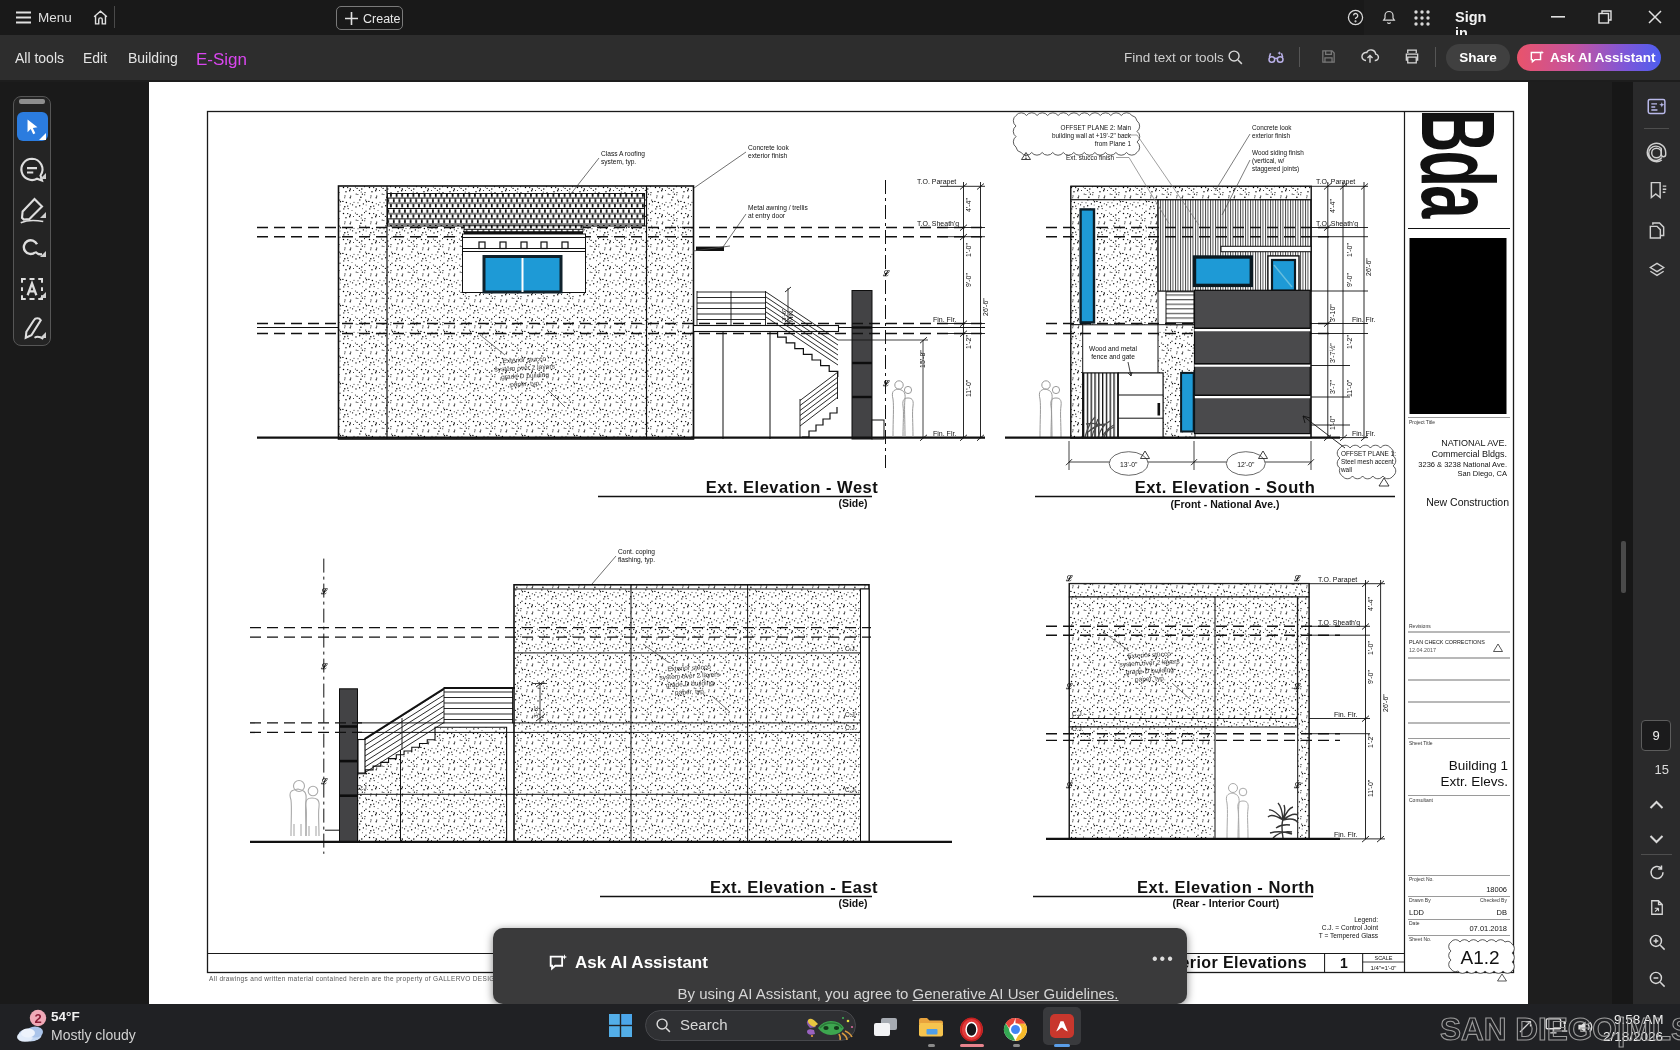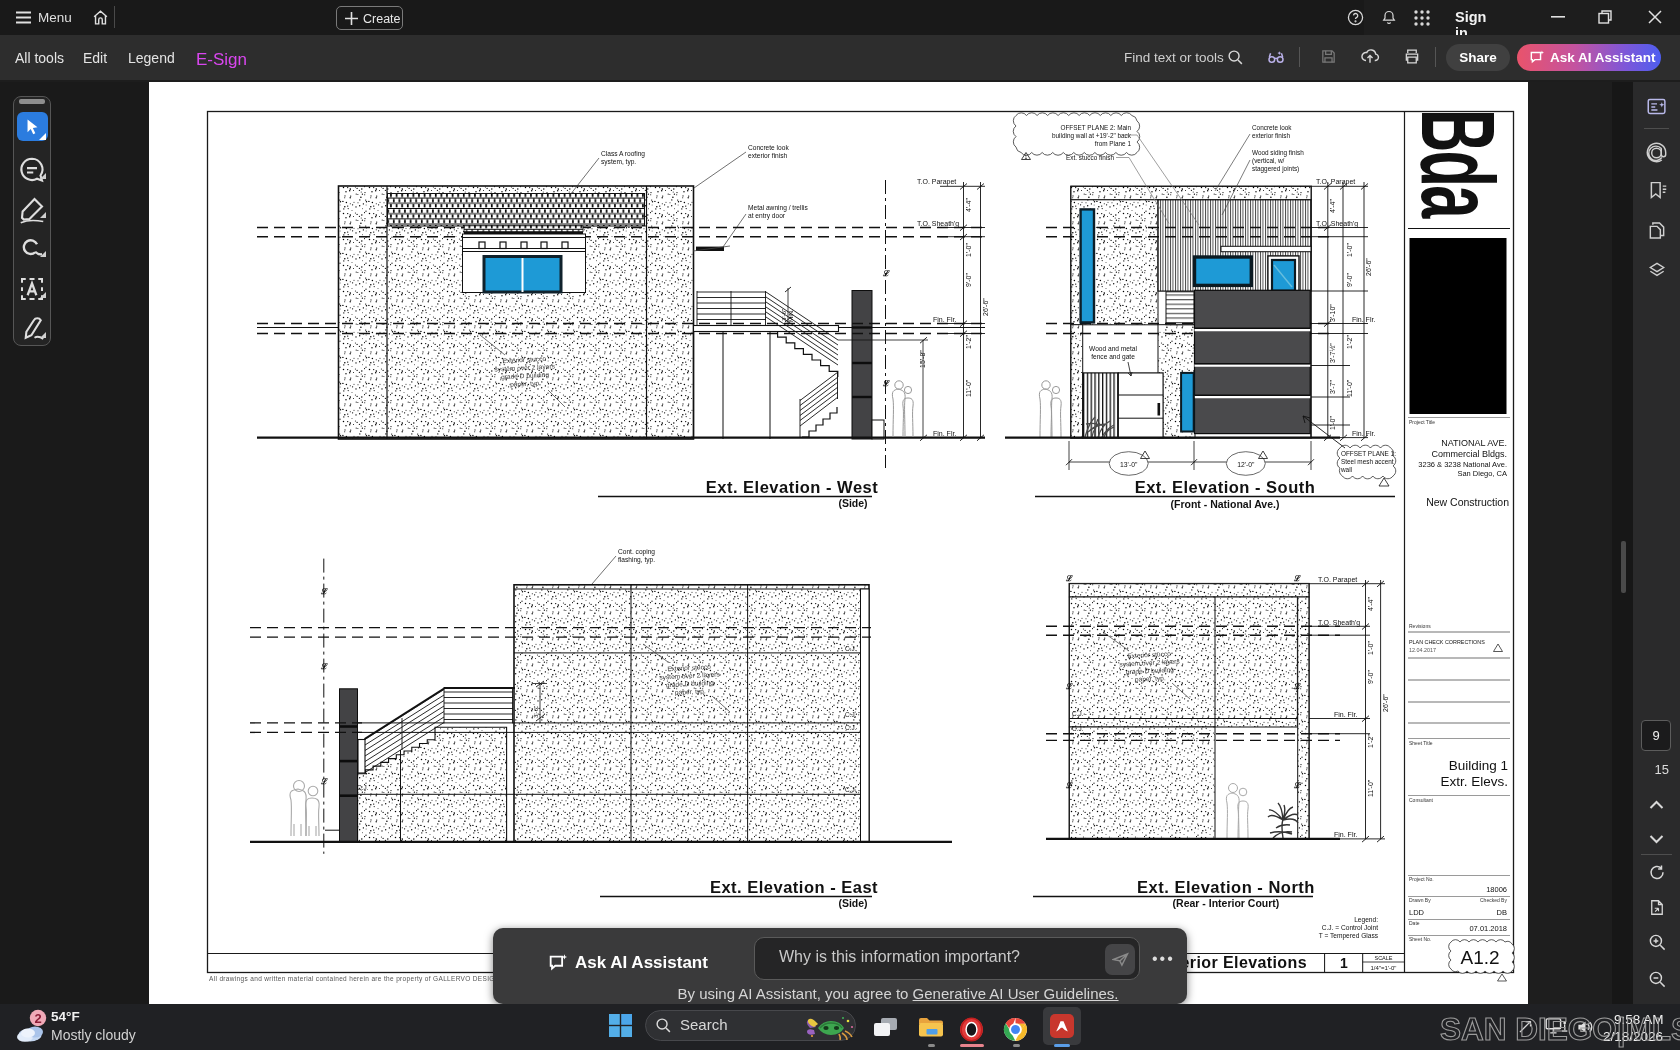--- a/index.html
+++ b/index.html
@@ -73,21 +73,21 @@
       <path d="M4 3.5 V1 H13 V10 H10.5"></path>
     </svg>
   <svg class="abs" style="left:1648px;top:10px" width="14" height="14">
       <path d="M1 1 L13 13 M13 1 L1 13" stroke="#e0e0e0" stroke-width="1.5"></path>
     </svg>
 </div>
 
 <div id="toolbar">
   <div class="abs" style="left:15px;top:15px;font-size:14px;color:#e4e4e4">All tools</div>
   <div class="abs" style="left:83px;top:15px;font-size:14px;color:#e4e4e4">Edit</div>
-  <div class="abs" style="left:128px;top:15px;font-size:14px;color:#e4e4e4">Legend</div>
+  <div class="abs" style="left:128px;top:15px;font-size:14px;color:#e4e4e4">Building</div>
   <div class="abs" style="left:196px;top:15px;font-size:17px;color:#d946ef">E-Sign</div>
   <div class="abs" style="left:1124px;top:15px;font-size:13.5px;color:#cfcfcf">Find text or tools</div>
   <svg class="abs" style="left:1227px;top:14px" width="17" height="17" viewBox="0 0 24 24" fill="none" stroke="#d8d8d8" stroke-width="2">
       <circle cx="10" cy="10" r="7"></circle>
       <path d="M15.5 15.5 L21 21"></path>
     </svg>
   <svg class="abs" style="left:1266px;top:12px" width="20" height="20" viewBox="0 0 24 24" fill="none" stroke="#b9b0e8" stroke-width="1.8">
       <circle cx="7" cy="15" r="3.4"></circle>
       <circle cx="17" cy="15" r="3.4"></circle>
       <path d="M10.4 14 Q12 12.8 13.6 14 M4 12 L5.5 7.5 M20 12 L18.5 7.5"></path>
@@ -777,28 +777,20 @@
     <path d="M1502 974 l4.5 7 h-9 Z" fill="none" stroke="#111" stroke-width=".7"></path>
   </g>
 </svg>
 
 <div id="aibar">
   <svg class="abs" style="left:53px;top:24px" width="24" height="22" viewBox="0 0 24 24" fill="none" stroke="#fff" stroke-width="2">
       <path d="M4 5 H16.5 V15 H9 L5.5 18 V15 H4 Z"></path>
       <path d="M19 2.5 l.8 2.1 2.1.8 -2.1.8 -.8 2.1 -.8-2.1 -2.1-.8 2.1-.8 Z" fill="#fff" stroke="none"></path>
     </svg>
   <div class="abs" style="left:82px;top:25px;font-size:17px;font-weight:bold;color:#fff;white-space:nowrap">Ask AI Assistant</div>
-  <div class="abs" style="left:261px;top:9px;width:386px;height:43px;background:#252526;border:1px solid #5a5a5a;border-radius:10px">
-    <div class="abs" style="left:24px;top:10px;font-size:16px;color:#c9c9c9;white-space:nowrap">Why is this information important?</div>
-    <div class="abs" style="left:350px;top:6px;width:30px;height:31px;background:#454547;border-radius:7px">
-      <svg class="abs" style="left:7px;top:8px" width="17" height="15" viewBox="0 0 24 20">
-          <path d="M2 10 L22 2 L14 18 L11 12 Z M11 12 L22 2" fill="none" stroke="#8a8a8a" stroke-width="2"></path>
-        </svg>
-    </div>
-  </div>
   <div class="abs" style="left:659px;top:22px;font-size:16px;color:#ddd;letter-spacing:2px">•••</div>
   <div class="abs" style="left:58px;top:57px;width:694px;text-align:center;font-size:15px;color:#d5d5d5">By using AI Assistant, you agree to <span style="text-decoration:underline">Generative AI User Guidelines.</span></div>
 </div>
 
 <div id="taskbar">
   <svg class="abs" style="left:14px;top:2px" width="36" height="40" viewBox="0 0 36 40">
     <circle cx="24" cy="12" r="8.2" fill="#f0a9b7"></circle>
     <text x="24" y="17" font-size="13" fill="#8c1f38" text-anchor="middle" font-weight="bold">2</text>
     <ellipse cx="16" cy="29" rx="11.5" ry="6.5" fill="#c5d8f2"></ellipse>
     <ellipse cx="11" cy="31" rx="8" ry="4.8" fill="#e2ecfa"></ellipse>

